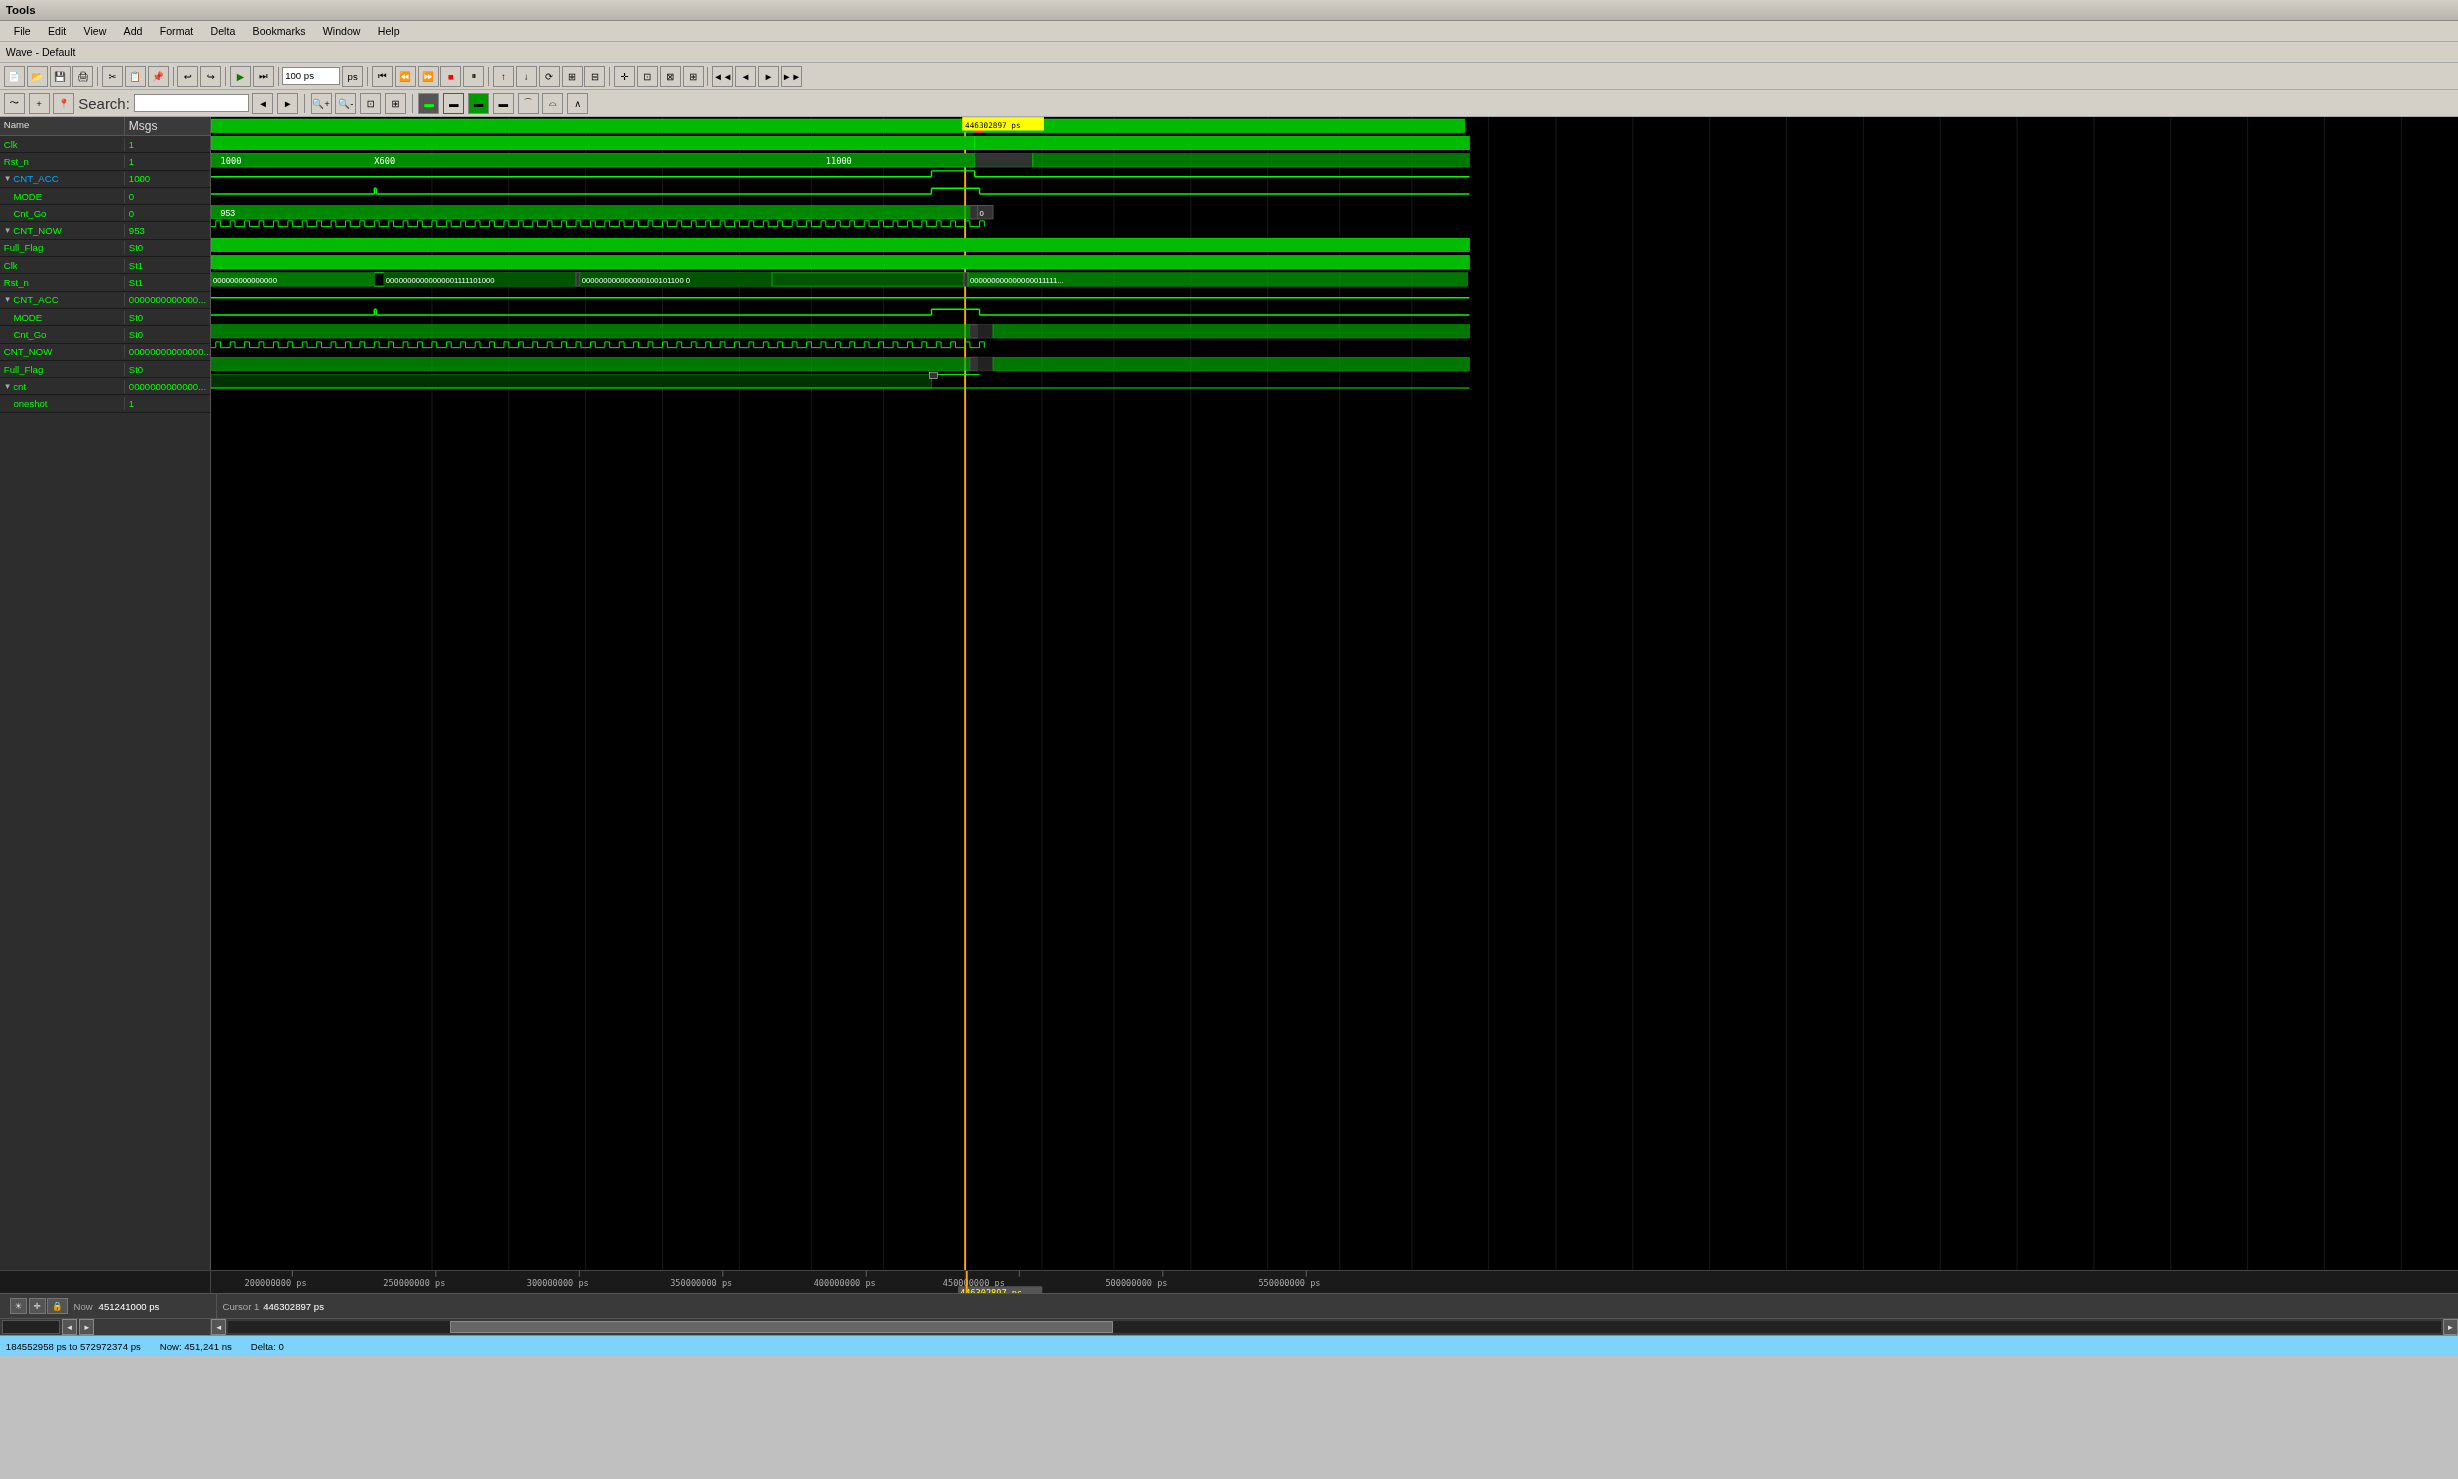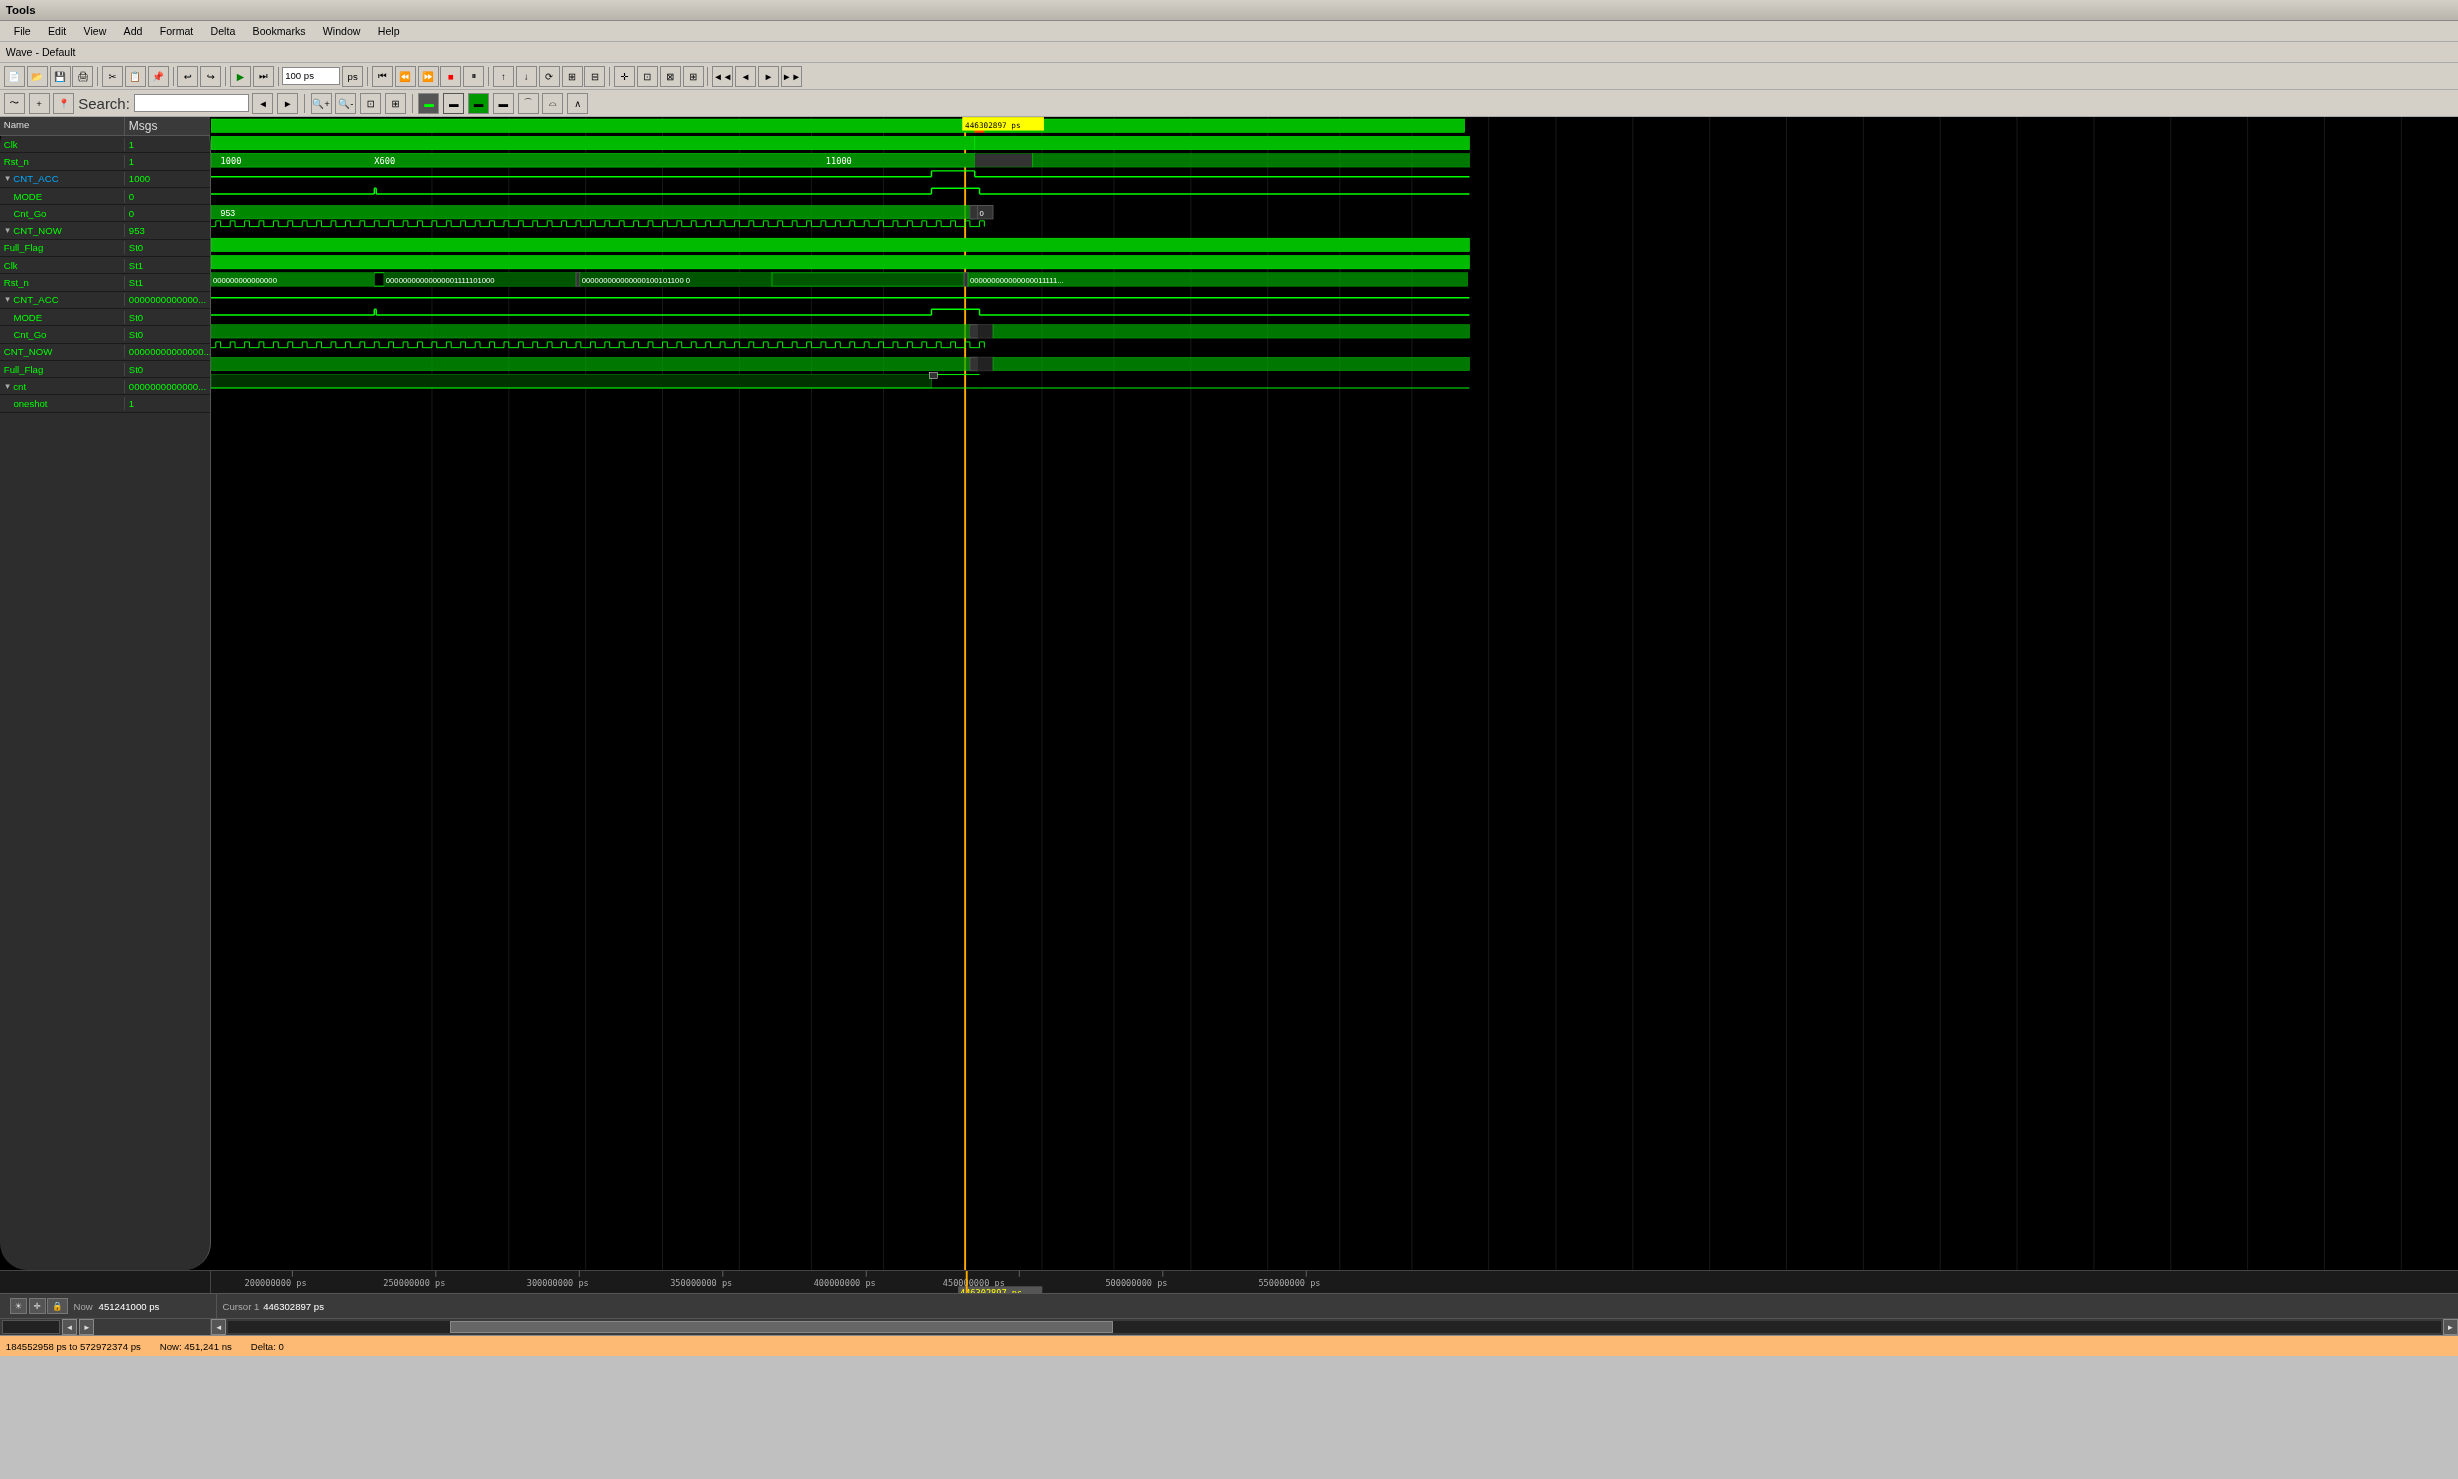--- a/index.html
+++ b/index.html
@@ -82,21 +82,20 @@
       display: flex;
       height: calc(1479px - 21px - 21px - 21px - 27px - 27px - 25px - 25px - 21px);
       background: #000;
     }
     #signal-panel {
       width: 211px;
       background: #2d2d2d;
       border-right: 1px solid #555;
       display: flex;
       flex-direction: column;
-      border-radius: 27px;
     }
     #signal-header {
       display: flex;
       background: #3a3a3a;
       border-bottom: 1px solid #555;
       height: 19px;
     }
     .signal-col-name {
       width: 125px;
       border-right: 1px solid #555;
@@ -157,21 +156,21 @@
       overflow: hidden;
     }
     #timeline {
       height: 23px;
       background: #1a1a1a;
       border-top: 1px solid #444;
       position: relative;
     }
     #status-bar {
       height: 21px;
-      background: #fdba74;
+      background: #7dd3fc;
       border-top: 1px solid #888;
       display: flex;
       align-items: center;
       padding: 0 5.8px;
       font-size: 9.6px;
       gap: 19px;
     }
     #scrollbar-area {
       height: 15.4px;
       background: #3a3a3a;

